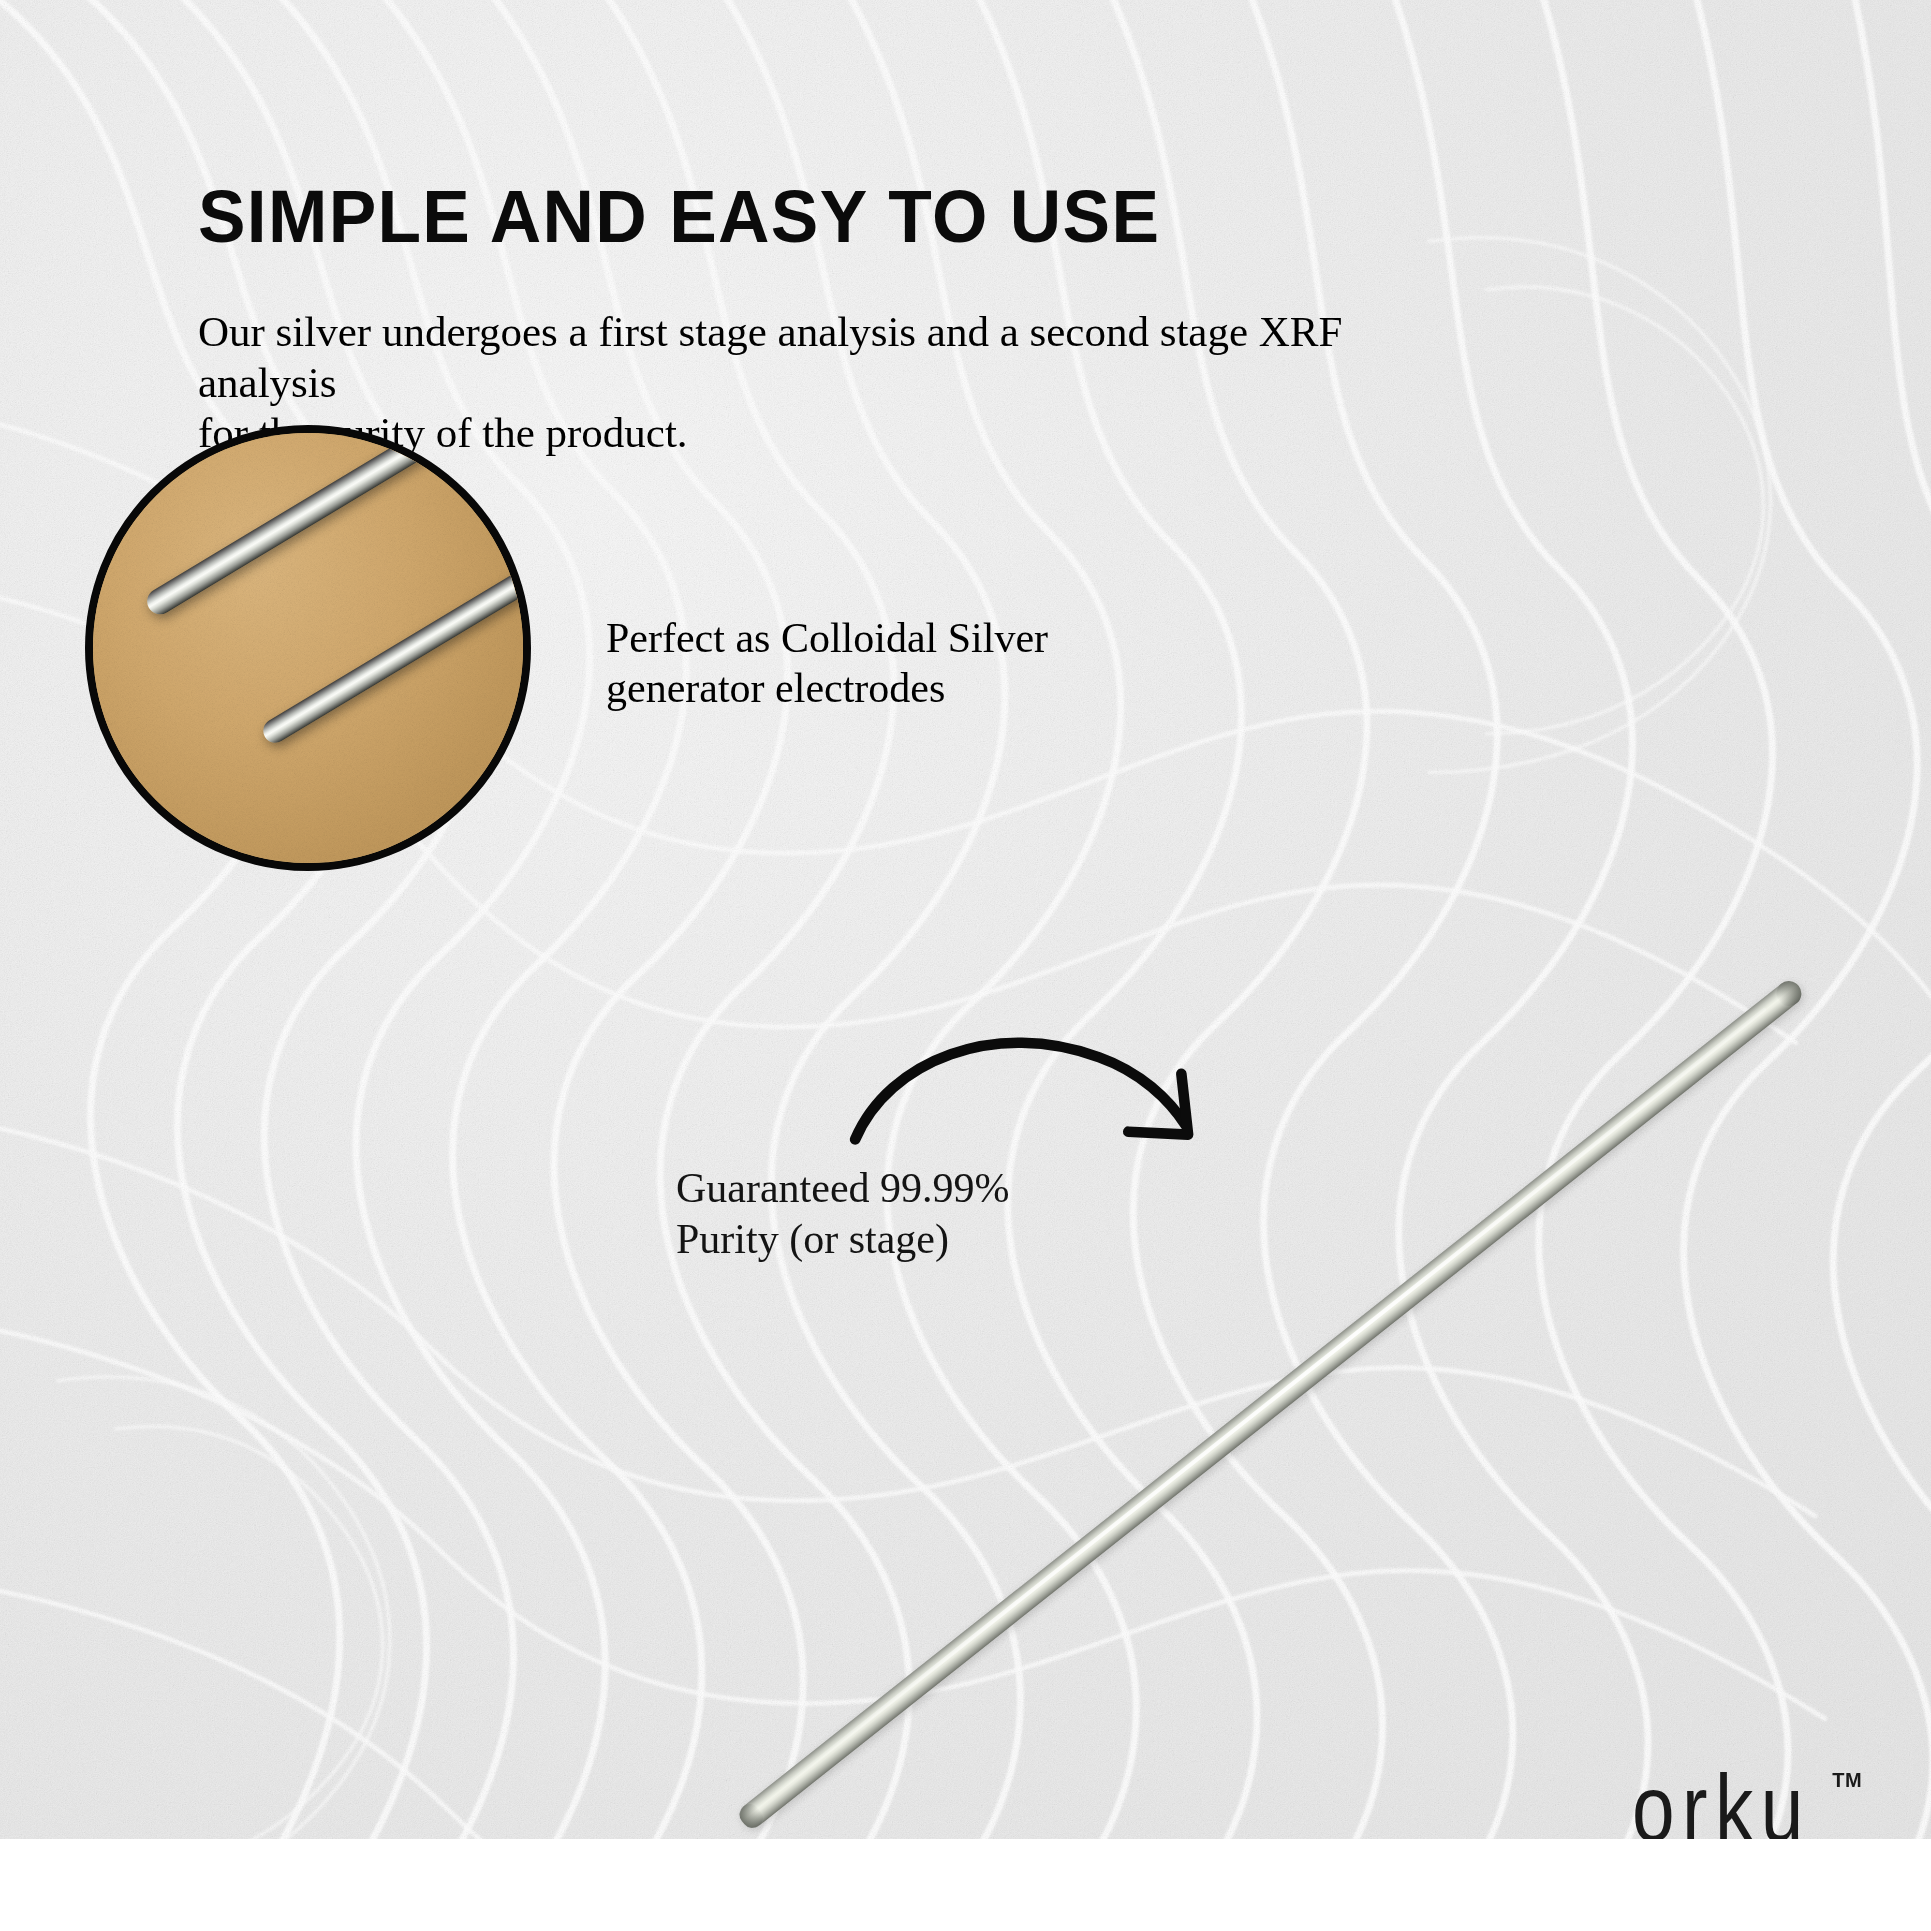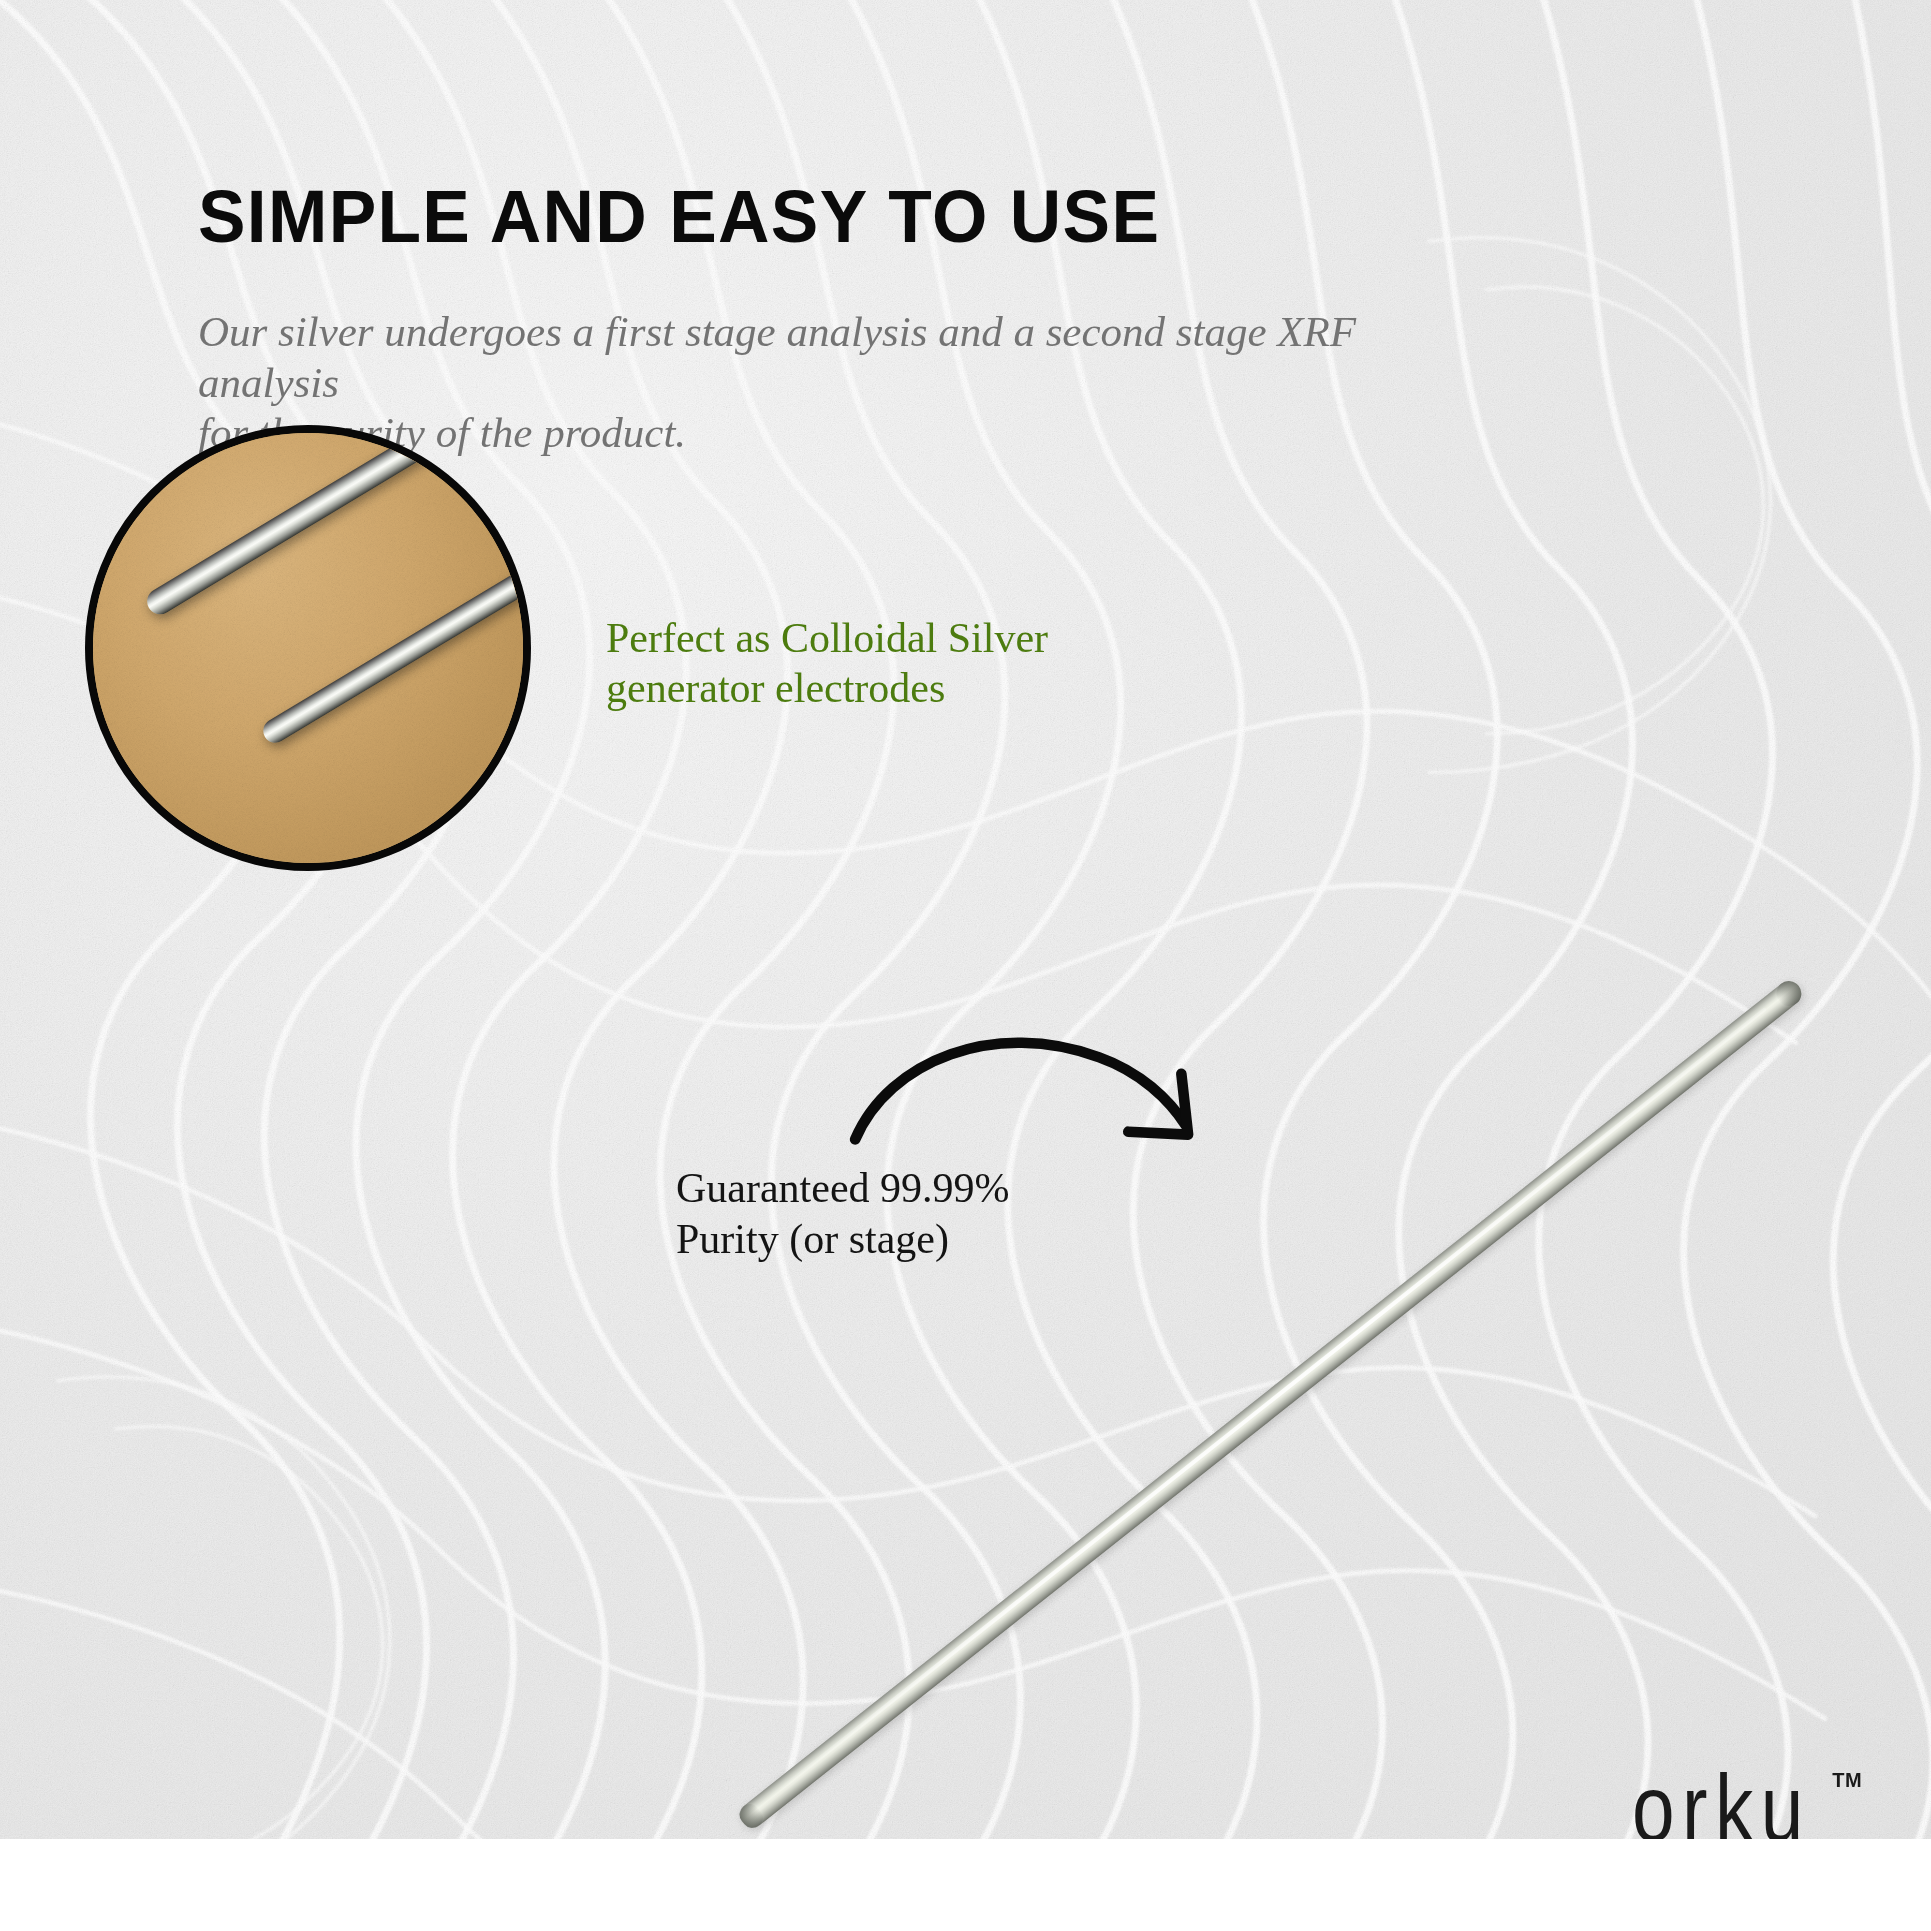--- a/index.html
+++ b/index.html
@@ -58,22 +58,21 @@
 
   
   .subhead {
     position: absolute;
     left: 198px;
     top: 307px;
     width: 1246px;
     font-family: "Liberation Serif", serif;
     font-size: 43px;
     line-height: 1.18;
-    color: #737373;
-    font-style: italic;
+    color: #000000;
   }
   .subhead .l2 { display: block; }
 
   
   .photo-circle {
     position: absolute;
     left: 85px;
     top: 425px;
     width: 446px;
     height: 446px;
@@ -121,21 +120,21 @@
   }
 
   
   .callout-electrodes {
     position: absolute;
     left: 606px;
     top: 613px;
     font-family: "Liberation Serif", serif;
     font-size: 42px;
     line-height: 1.2;
-    color: #4d7c0f;
+    color: #000000;
   }
 
   
   .callout-purity {
     position: absolute;
     left: 676px;
     top: 1163px;
     font-family: "Liberation Serif", serif;
     font-size: 42px;
     line-height: 1.22;

